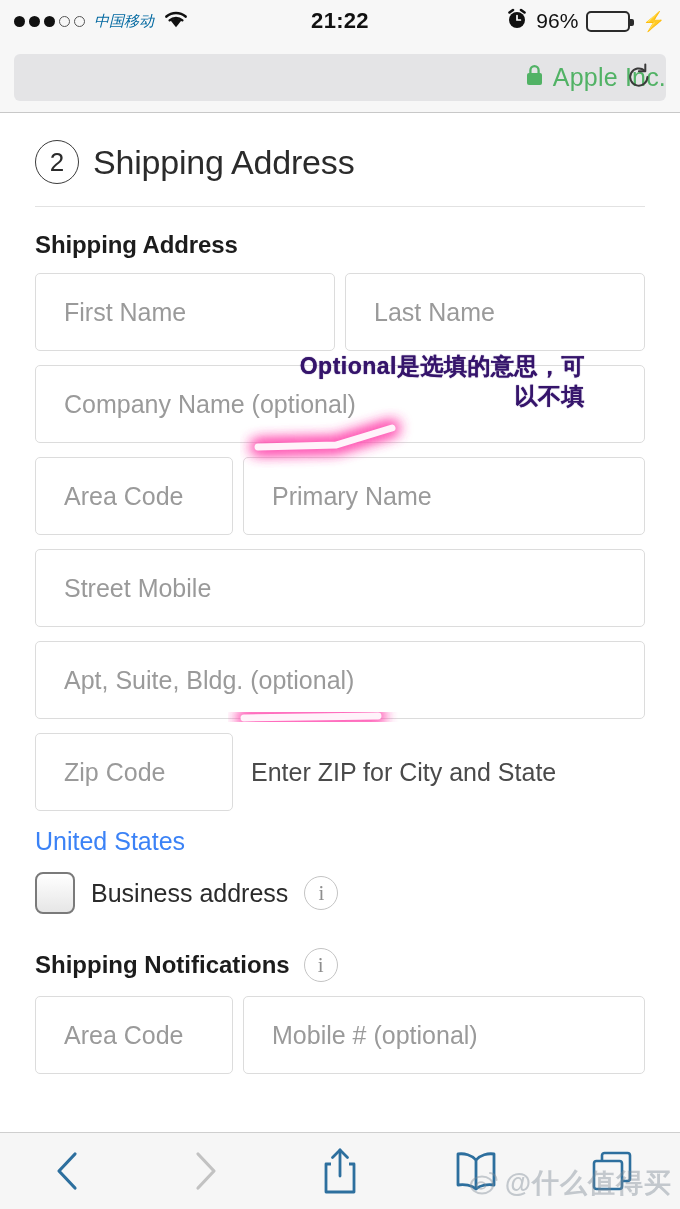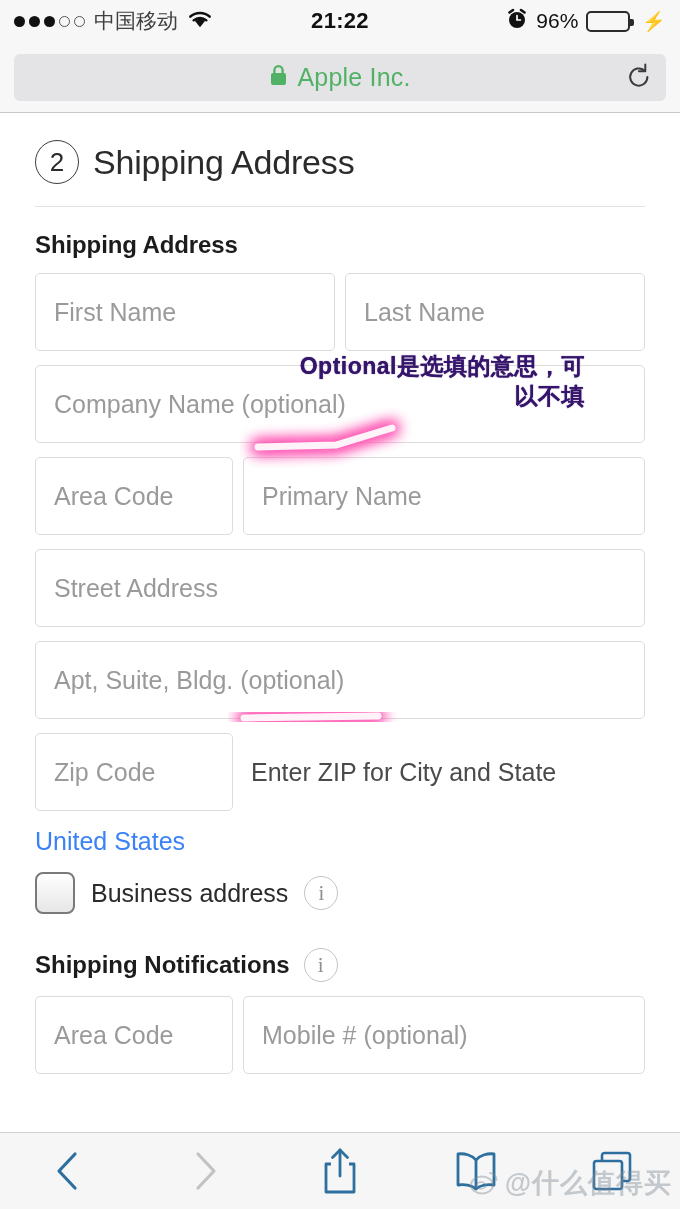--- a/index.html
+++ b/index.html
@@ -47,21 +47,21 @@
     z-index: 2;
   }
   .sig-dots { display: flex; gap: 4px; align-items: center; }
   .sig-dots i {
     display: block;
     width: 11px; height: 11px;
     border-radius: 50%;
     background: #111;
   }
   .sig-dots i.off { background: transparent; border: 1.6px solid #555; width: 11px; height: 11px; }
-  .carrier { font-size: 21px; color: #404040; font-weight: 500; }
+  .carrier { font-size: 15px; color: #0369a1; font-weight: 500; font-style: italic; }
   .wifi-ico { display: block; }
   .alarm-ico { display: block; }
   .batt-pct { font-size: 21px; color: #111; font-weight: 500; }
   .batt-shell {
     position: relative;
     width: 44px; height: 21px;
     border: 2px solid #2b2b2b;
     border-radius: 5px;
     padding: 2px;
   }
@@ -88,21 +88,21 @@
     padding: 0 14px;
   }
   #url-field {
     position: relative;
     flex: 1;
     height: 47px;
     background: #e4e4e6;
     border-radius: 6px;
     display: flex;
     align-items: center;
-    justify-content: center;
+    justify-content: flex-end;
     gap: 9px;
   }
   .lock-ico { display: block; }
   #site-name {
     font-size: 25px;
     color: #51b265;
     letter-spacing: 0.2px;
   }
   #reload-btn {
     position: absolute;
@@ -164,21 +164,21 @@
     gap: 10px;
   }
   .field {
     position: relative;
     height: 78px;
     border: 1px solid #dcdcdc;
     border-radius: 5px;
     background: #fff;
     display: flex;
     align-items: center;
-    padding: 0 18px;
+    padding: 0 28px;
     overflow: hidden;
   }
   .field .ph {
     font-size: 25px;
     color: #9a9a9a;
     font-weight: 300;
     white-space: nowrap;
   }
   .f-half { flex: 1 1 0; }
   .f-full { flex: 1 1 100%; }
@@ -394,21 +394,21 @@
       <div class="field f-area">
         <span class="ph">Area Code</span>
       </div>
       <div class="field f-phone">
         <span class="ph">Primary Name</span>
       </div>
     </div>
 
     <div class="field-row">
       <div class="field f-full">
-        <span class="ph">Street Address</span>
+        <span class="ph">Street Mobile</span>
       </div>
     </div>
 
     <div class="field-row">
       <div class="field f-full">
         <span class="ph">Apt, Suite, Bldg. (optional)</span>
       </div>
     </div>
 
     <div class="field-row">

